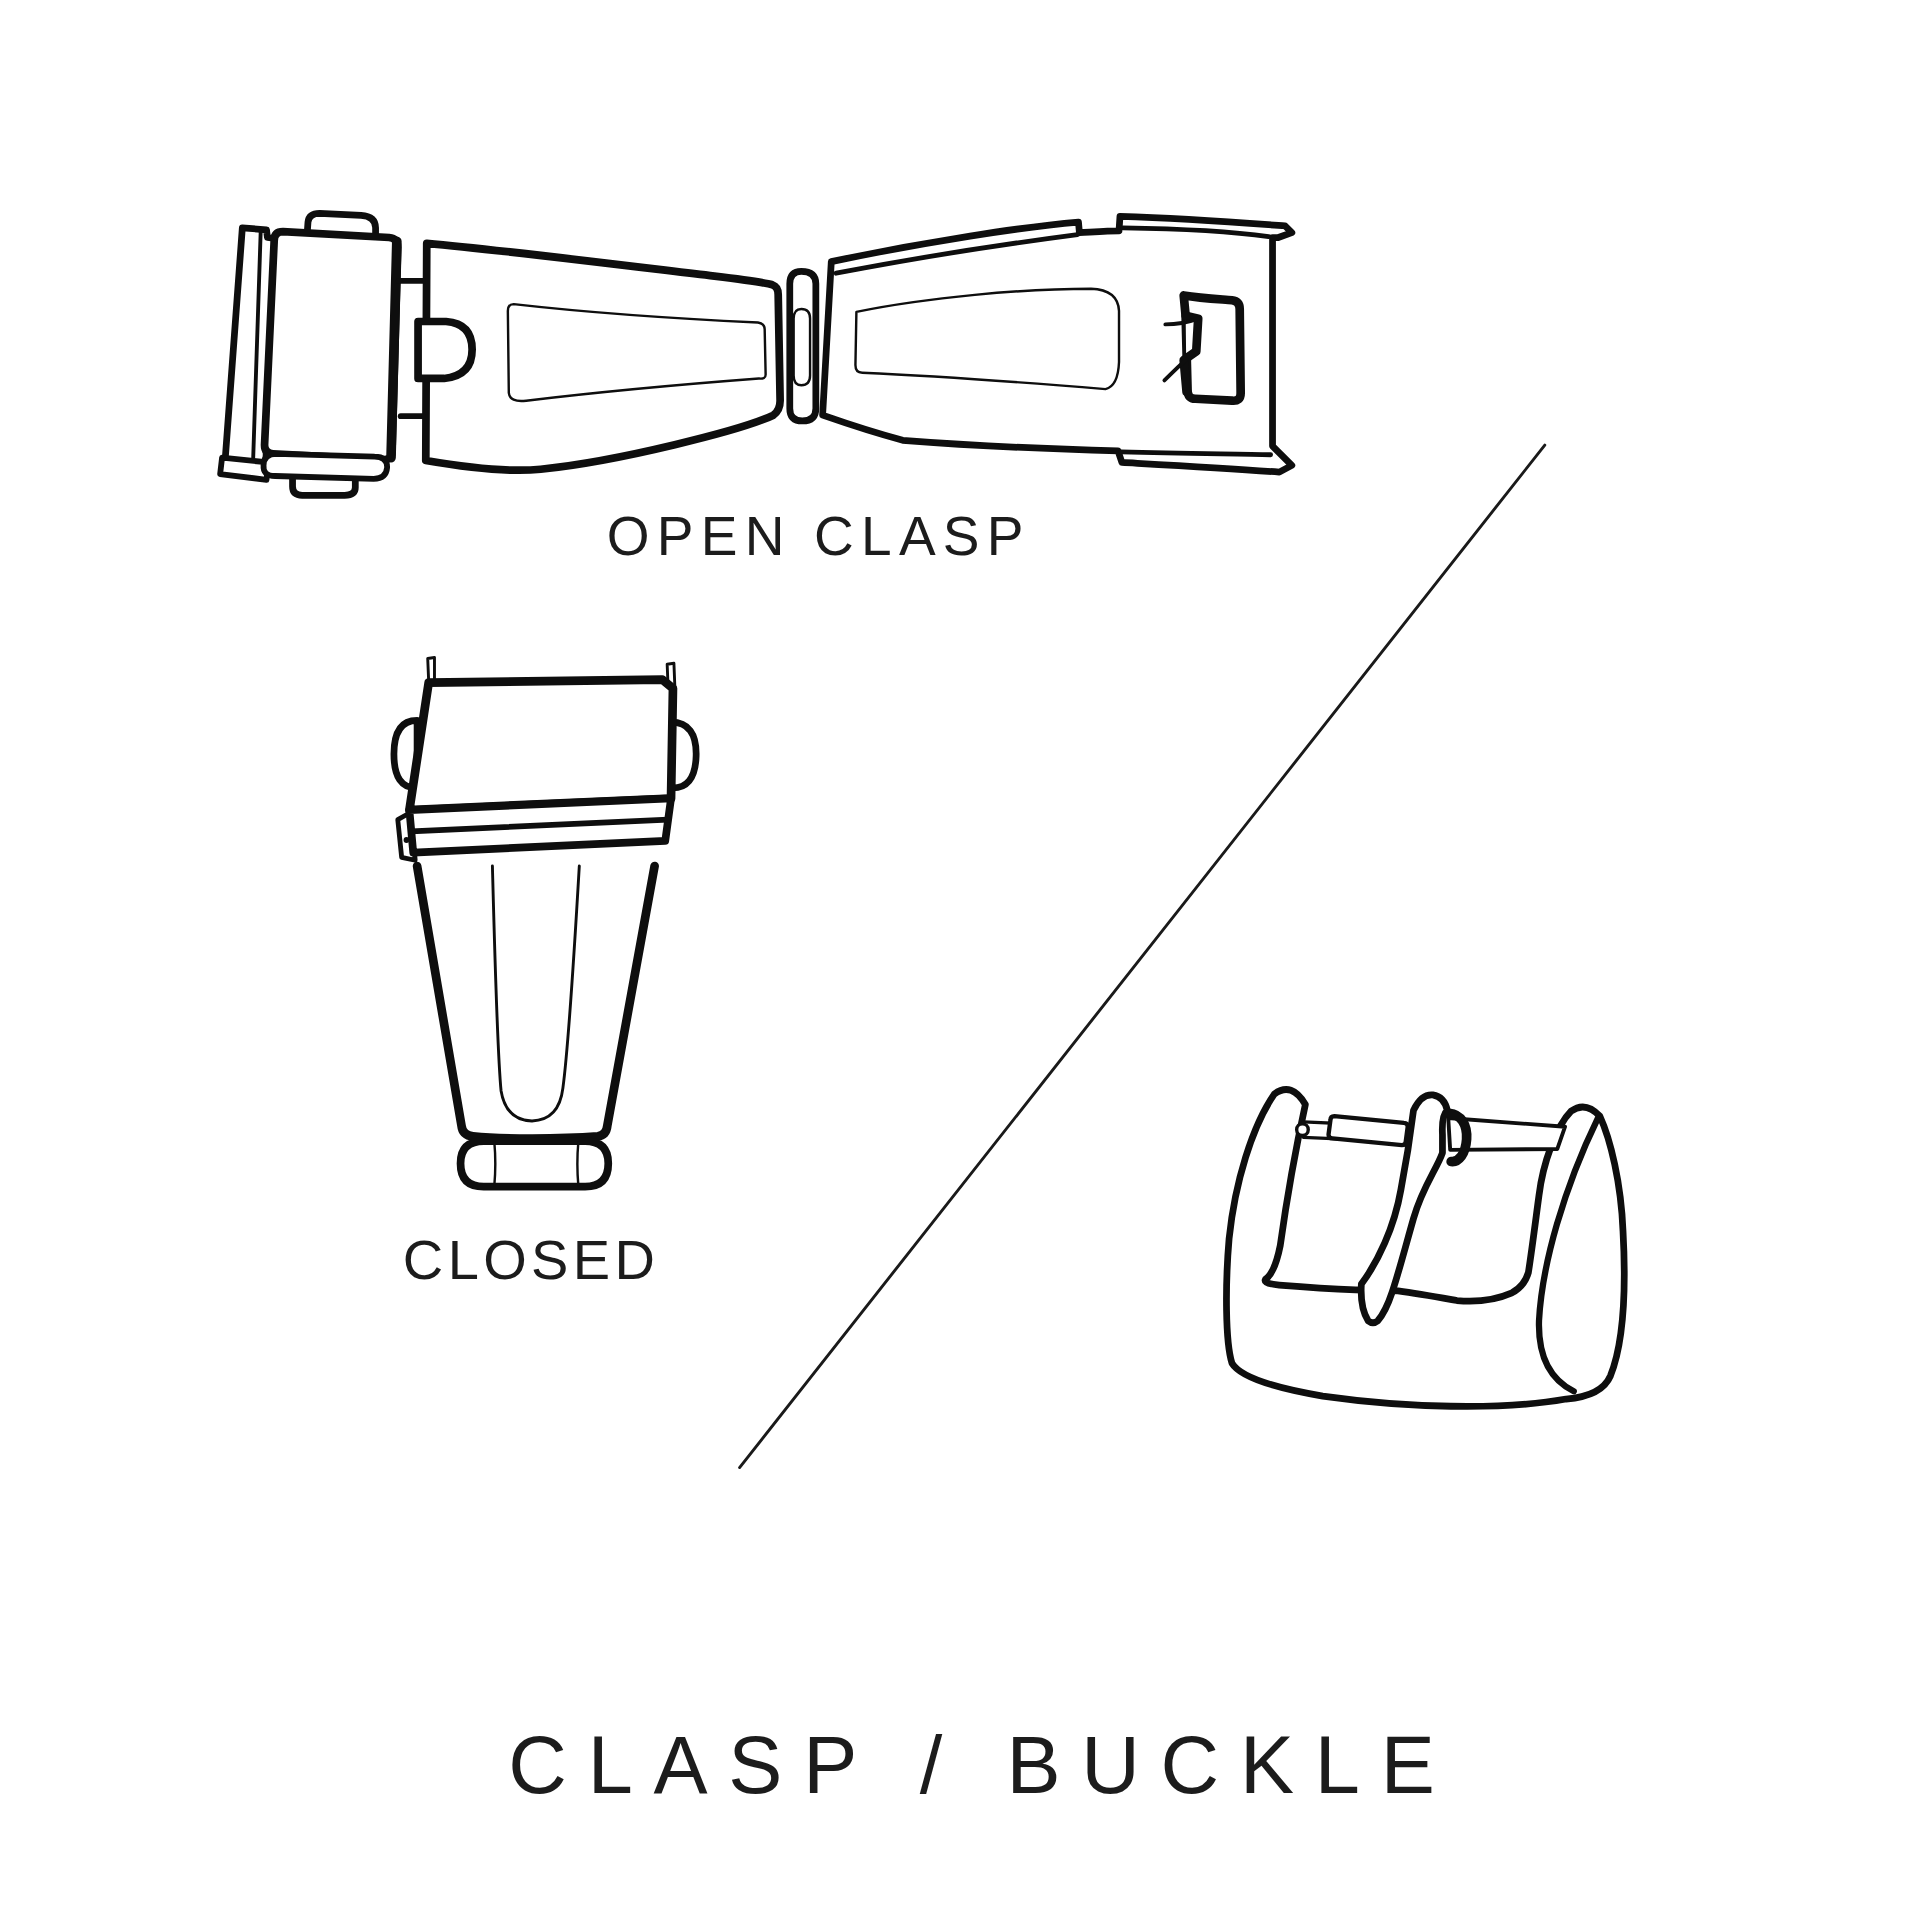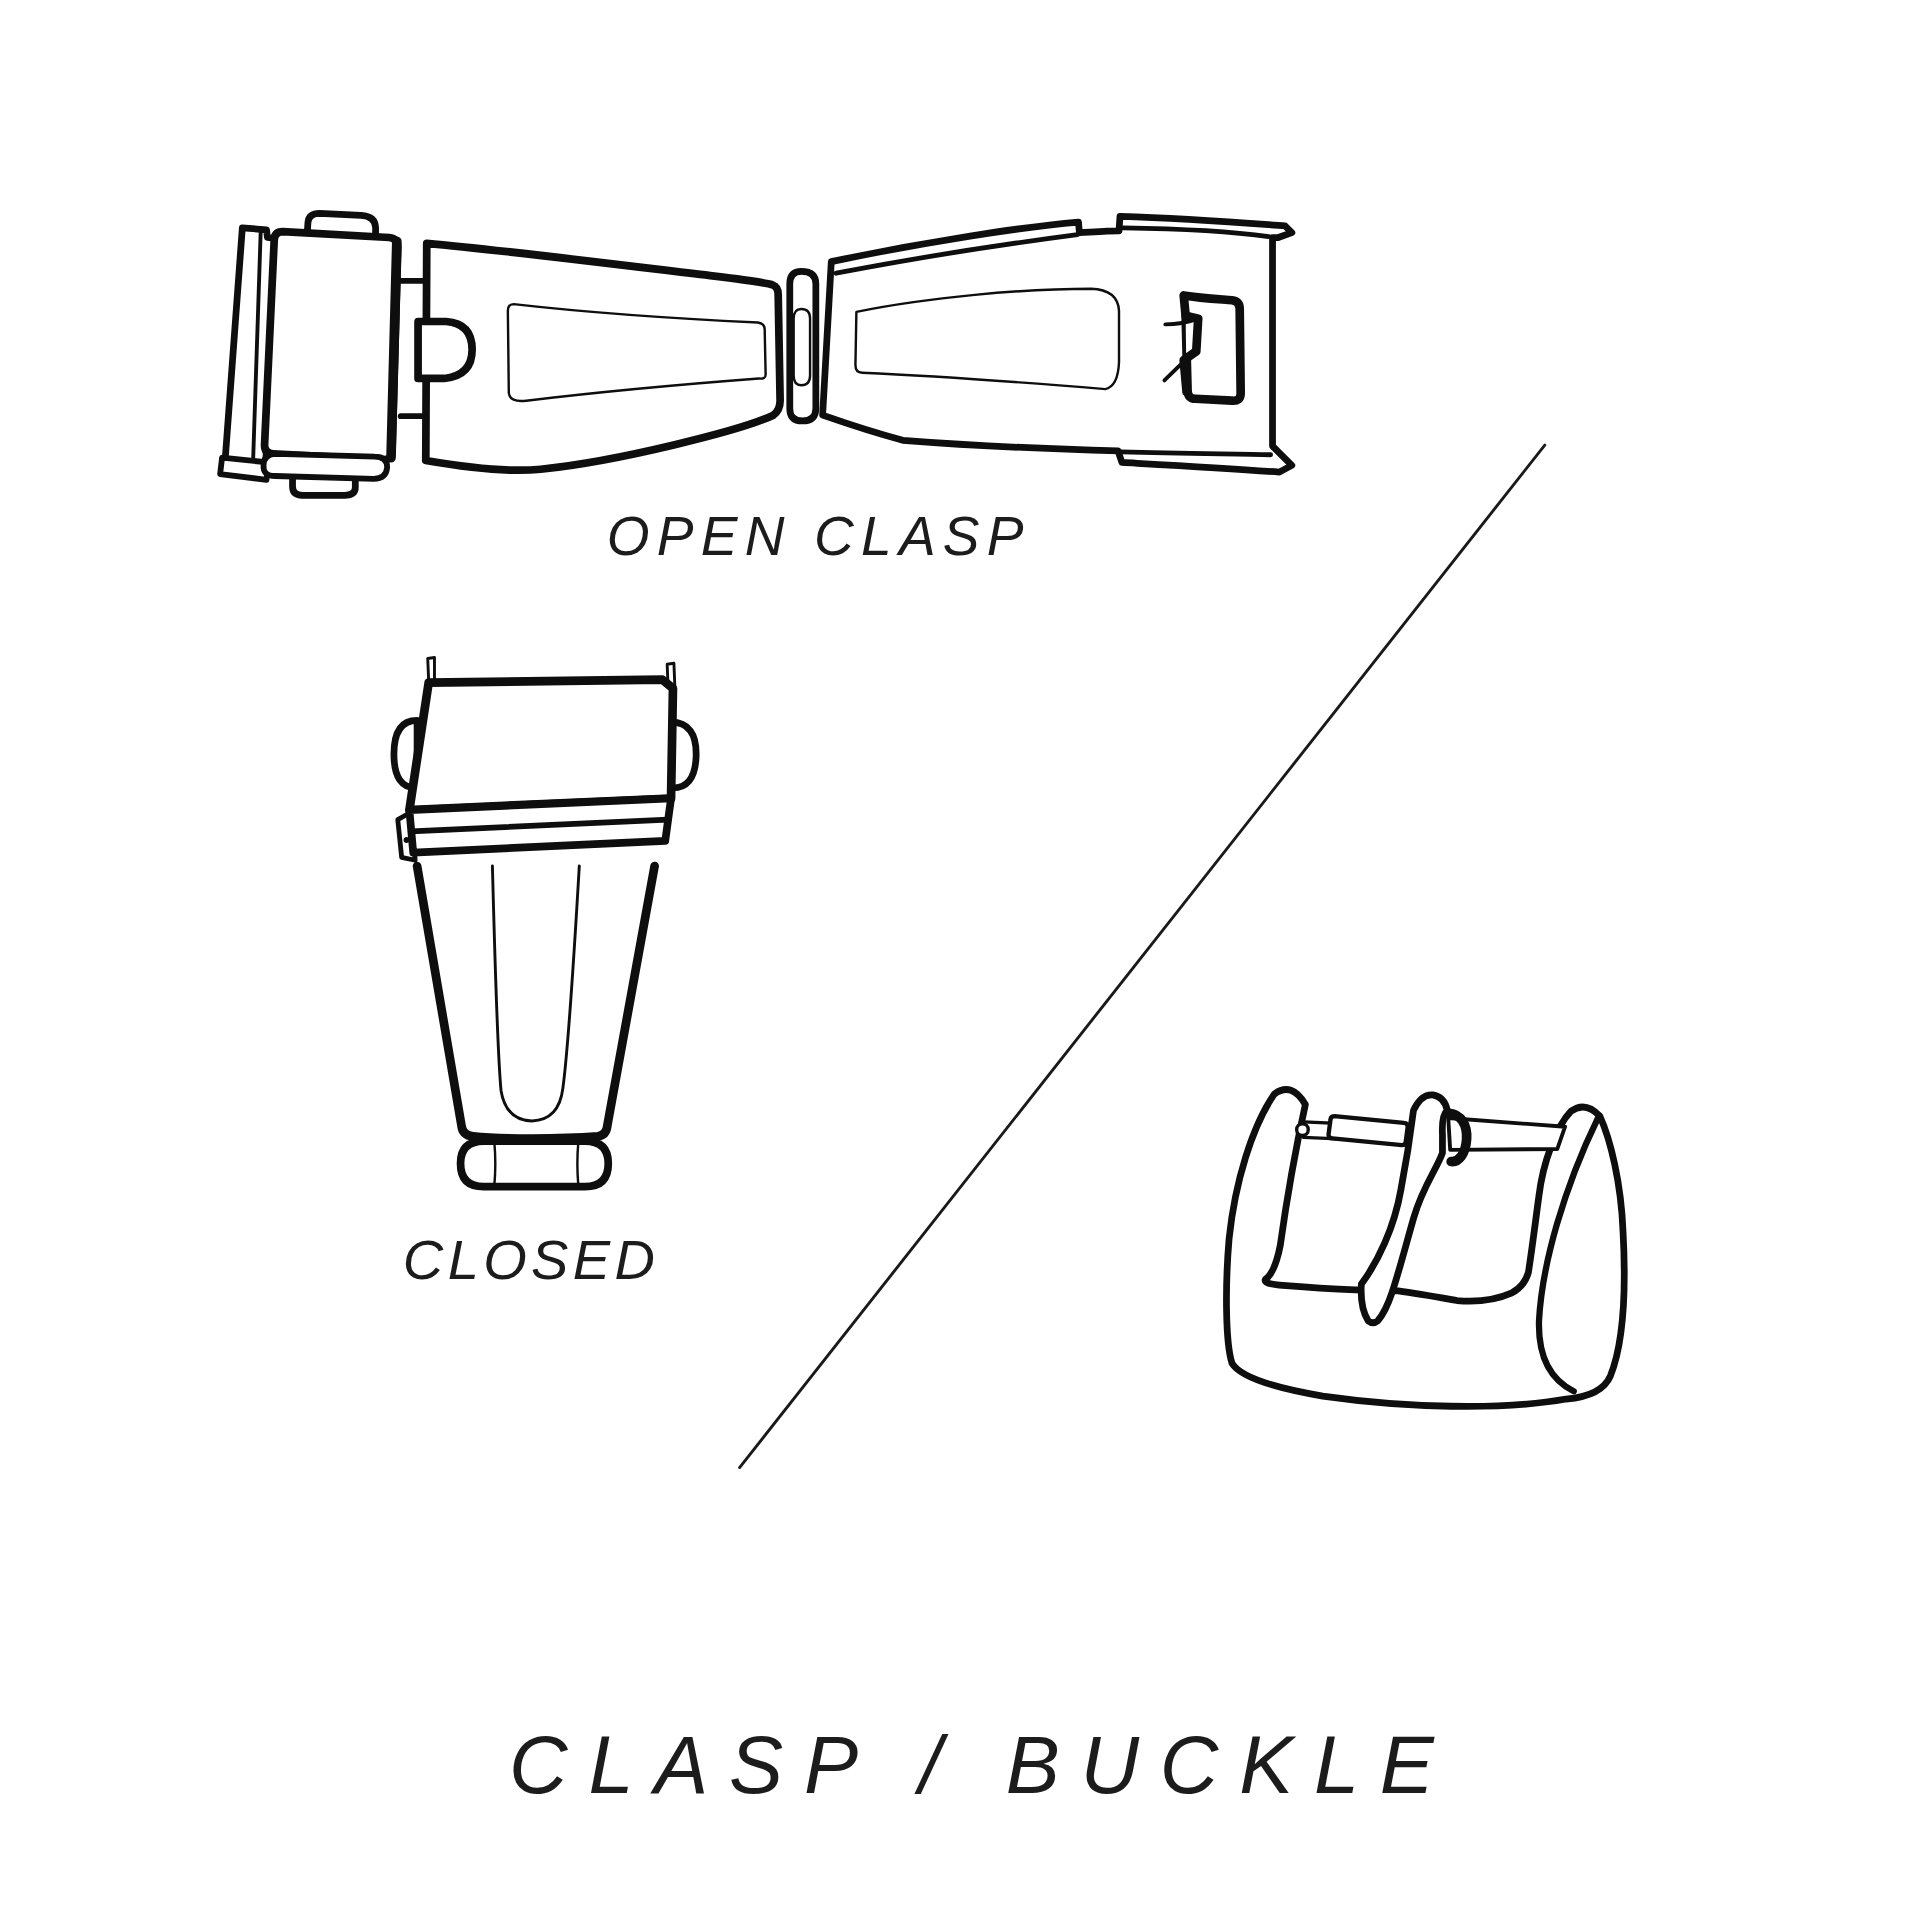--- a/index.html
+++ b/index.html
@@ -1,16 +1,16 @@
 <!DOCTYPE html>
 <html><head>
 <meta charset="utf-8">
 <style>
   html,body{margin:0;padding:0;background:#fff;}
-  #page{width:1931px;height:1931px;position:relative;background:#ffffff;font-style:italic;}
+  #page{width:1931px;height:1931px;position:relative;background:#ffffff;}
   svg{display:block;}
   text{font-family:"Liberation Sans",sans-serif;fill:#1c1c1c;}
 </style>
 </head>
 <body>
 <div id="page">
 <svg width="1931" height="1931" viewBox="0 0 2000 2000" fill="none" stroke-linecap="round" stroke-linejoin="round">
   <rect x="0" y="0" width="2000" height="2000" fill="#ffffff" stroke="none"></rect>
 
   <g stroke="#0e0e0e">

